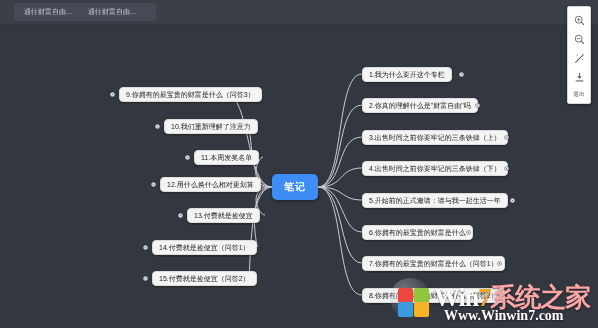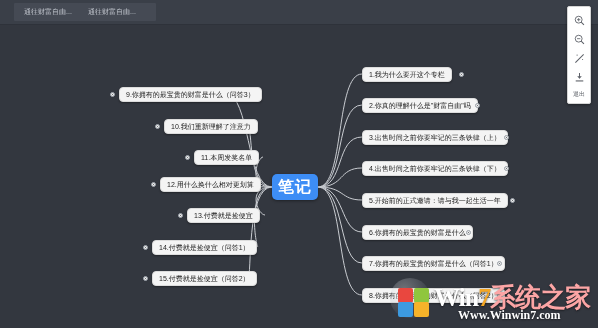--- a/index.html
+++ b/index.html
@@ -69,21 +69,21 @@
   .dot:after{
     content:"";position:absolute;left:1px;top:1px;
     width:1px;height:1px;background:#4a4f57;border-radius:50%;
   }
 
   .root{
     position:absolute;
     background:#3d8df5;
     color:#ffffff;
     border-radius:5px;
-    font-size:16px;
+    font-size:10px;
     font-weight:bold;
     letter-spacing:1px;
     display:flex;align-items:center;justify-content:center;
     box-shadow:0 1px 3px rgba(0,0,0,.4);
     cursor:pointer;
   }
 
   
   .toolbar{
     position:absolute;right:7px;top:6px;
@@ -120,22 +120,22 @@
   .wm-q.d{left:24px;top:24px;background:#f6b32a;}
   .wm-win{
     position:absolute;left:44px;top:4px;
     font-size:26px;font-weight:bold;color:#ffffff;
     font-family:"Liberation Serif","DejaVu Serif",serif;
     letter-spacing:-1px;text-shadow:0 1px 2px rgba(0,0,0,.5);
   }
   .wm-7{color:#f5a623;}
   .wm-cn{color:#fca5a5;}
   .wm-url{
-    position:absolute;left:68px;top:32px;
-    font-size:12px;color:#ffffff;font-weight:bold;
+    position:absolute;left:54px;top:32px;
+    font-size:14px;color:#ffffff;font-weight:bold;
     font-family:"Liberation Serif","DejaVu Serif",serif;
     text-shadow:0 1px 2px rgba(0,0,0,.5);
   }
 </style>
 </head>
 <body>
 
 <div id="app">
 
   <div class="tabbar">

